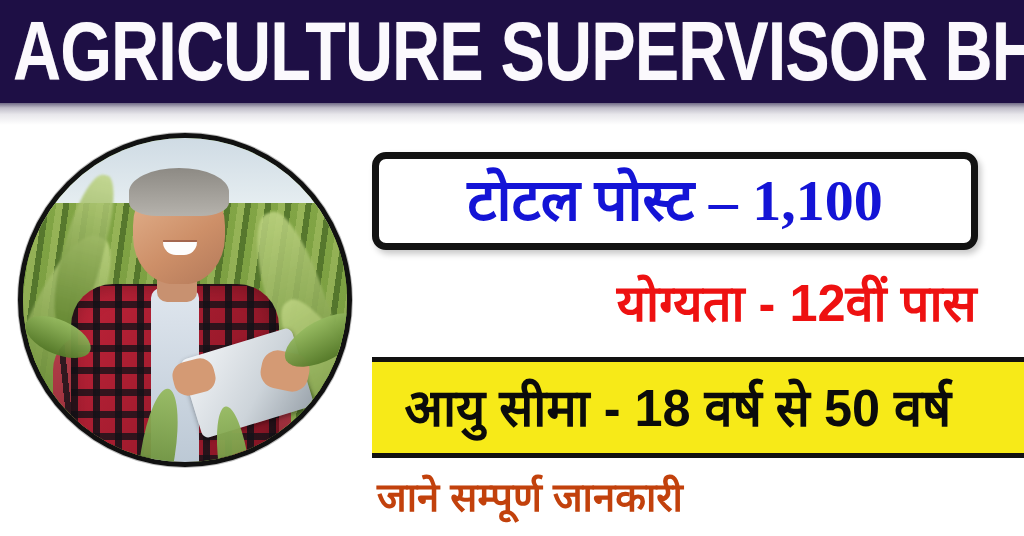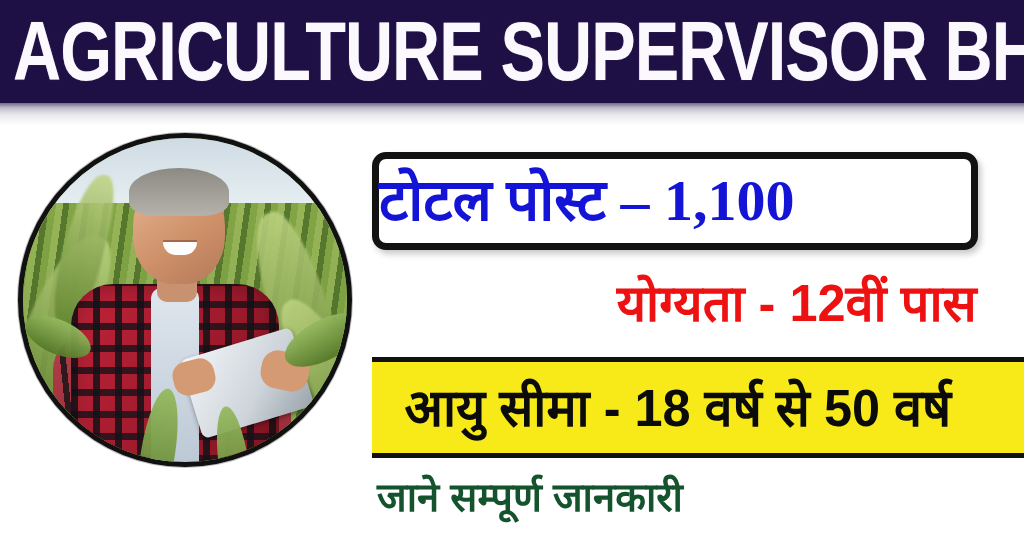--- a/index.html
+++ b/index.html
@@ -125,21 +125,21 @@
     border-radius:50% 50% 30% 30%;
   }
 
   
   #box-total {
     position:absolute; left:372px; top:152px;
     width:606px; height:98px;
     background:#ffffff;
     border:7px solid #121212;
     border-radius:14px;
-    display:flex; align-items:center; 
+    display:flex; align-items:center; justify-content:center;
     box-shadow:3px 4px 6px rgba(0,0,0,0.22);
   }
   #box-total-text {
     font-family:"Liberation Serif", serif;
     font-weight:bold;
     font-size:58px;
     line-height:62px;
     color:#1414d6;
     white-space:nowrap;
   }
@@ -183,21 +183,21 @@
   
   #cta {
     position:absolute; left:0; top:466px; width:1024px; height:62px;
     display:flex; align-items:center; justify-content:center;
   }
   #cta-text {
     font-family:"Liberation Sans", sans-serif;
     font-weight:bold;
     font-size:40px;
     line-height:46px;
-    color:#14532d;
+    color:#c2410c;
     white-space:nowrap;
     margin-left:36px;
   }
 </style>
 </head>
 <body>
 
 <div id="poster">
 
   <div id="banner">

